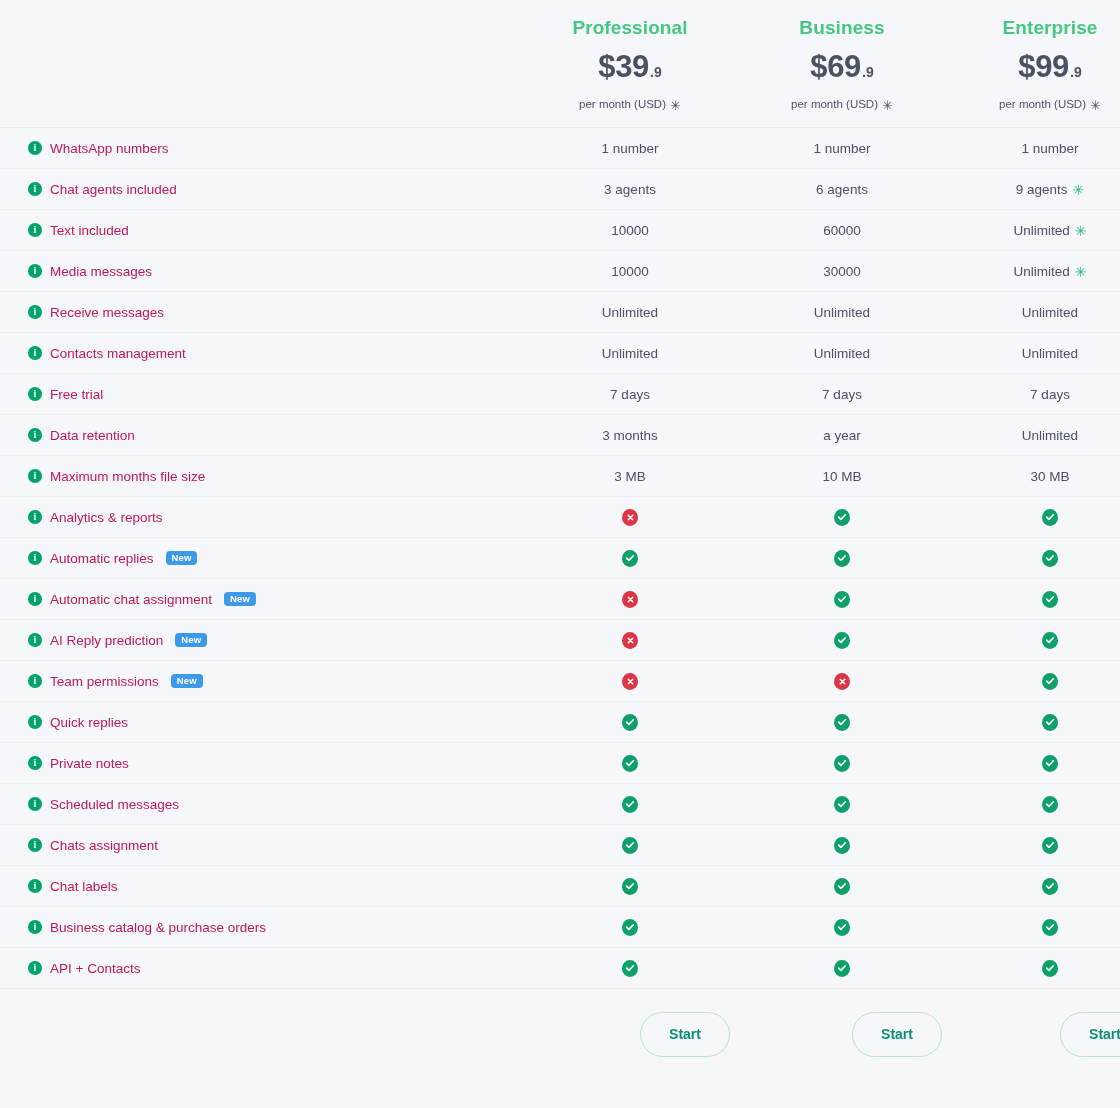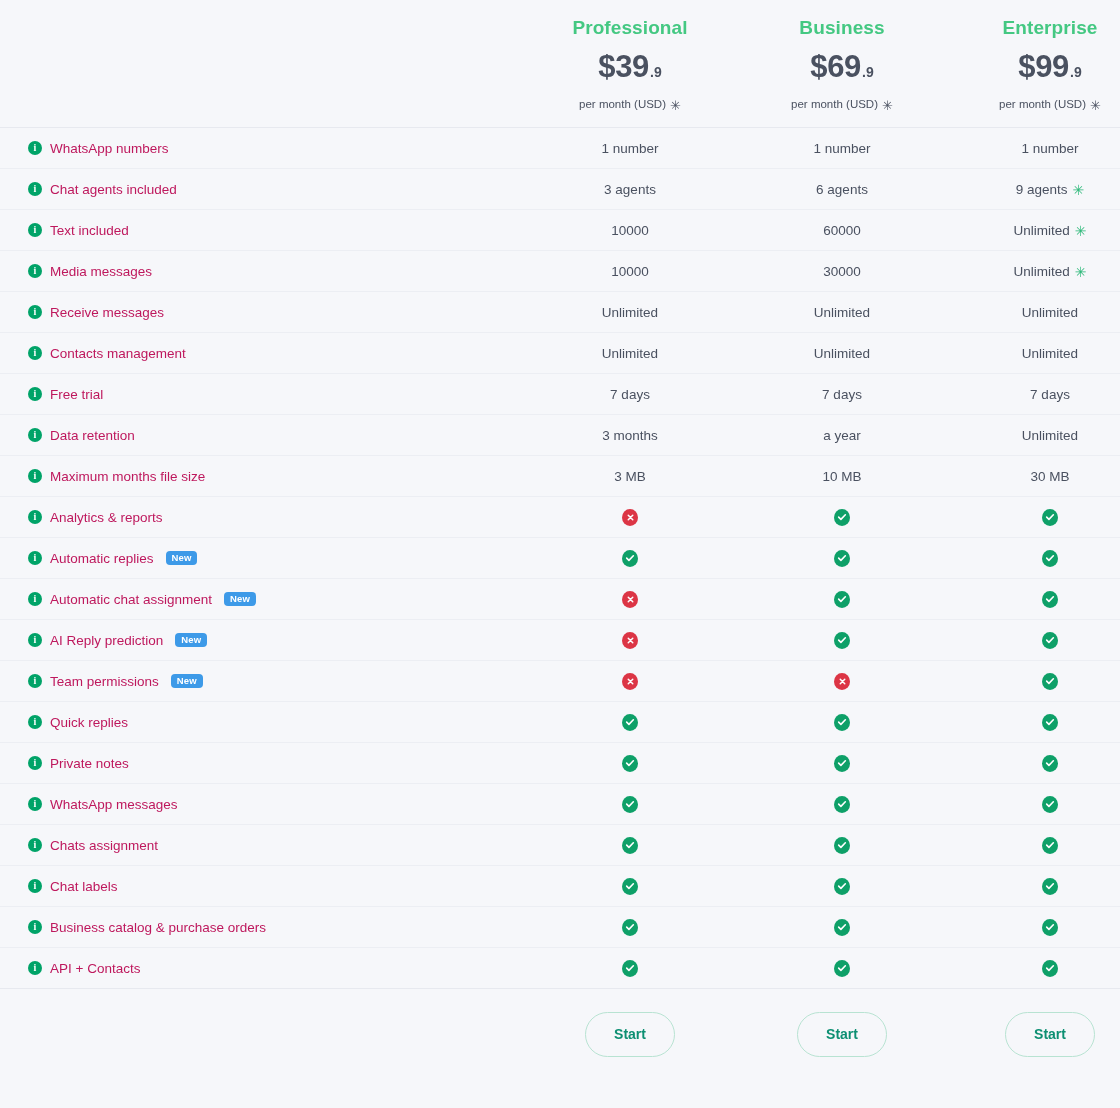--- a/index.html
+++ b/index.html
@@ -186,21 +186,21 @@
   }
   .footer-feature-cell {
     width: 520px;
     flex: 0 0 520px;
   }
   .footer-cell {
     flex: 0 0 200px;
     width: 200px;
     display: flex;
     align-items: center;
-    justify-content: center;
+    justify-content: flex-end;
   }
   .footer-cell.col-1 { margin-left: 10px; }
   .footer-cell.col-2 { margin-left: 12px; }
   .footer-cell.col-3 { margin-left: 8px; }
 
   .start-btn {
     border: 1px solid #b8e3d2;
     background: transparent;
     color: #0c8f72;
     font-family: "Liberation Sans", sans-serif;
@@ -588,21 +588,21 @@
           <span class="mark yes">
             <svg width="10" height="10" viewBox="0 0 12 12">
               <path d="M2 6.2 L4.7 8.9 L10 3.3" fill="none" stroke="#ffffff" stroke-width="1.9" stroke-linecap="round" stroke-linejoin="round"></path>
             </svg>
           </span>
         </div>
       </div>
       <div class="feature-row">
         <div class="feature-cell">
           <span class="info-icon">i</span>
-          <span class="feature-label">WhatsApp messages</span>
+          <span class="feature-label">Scheduled messages</span>
         </div>
         <div class="value-cell col-1">
           <span class="mark yes">
             <svg width="10" height="10" viewBox="0 0 12 12">
               <path d="M2 6.2 L4.7 8.9 L10 3.3" fill="none" stroke="#ffffff" stroke-width="1.9" stroke-linecap="round" stroke-linejoin="round"></path>
             </svg>
           </span>
         </div>
         <div class="value-cell col-2">
           <span class="mark yes">

